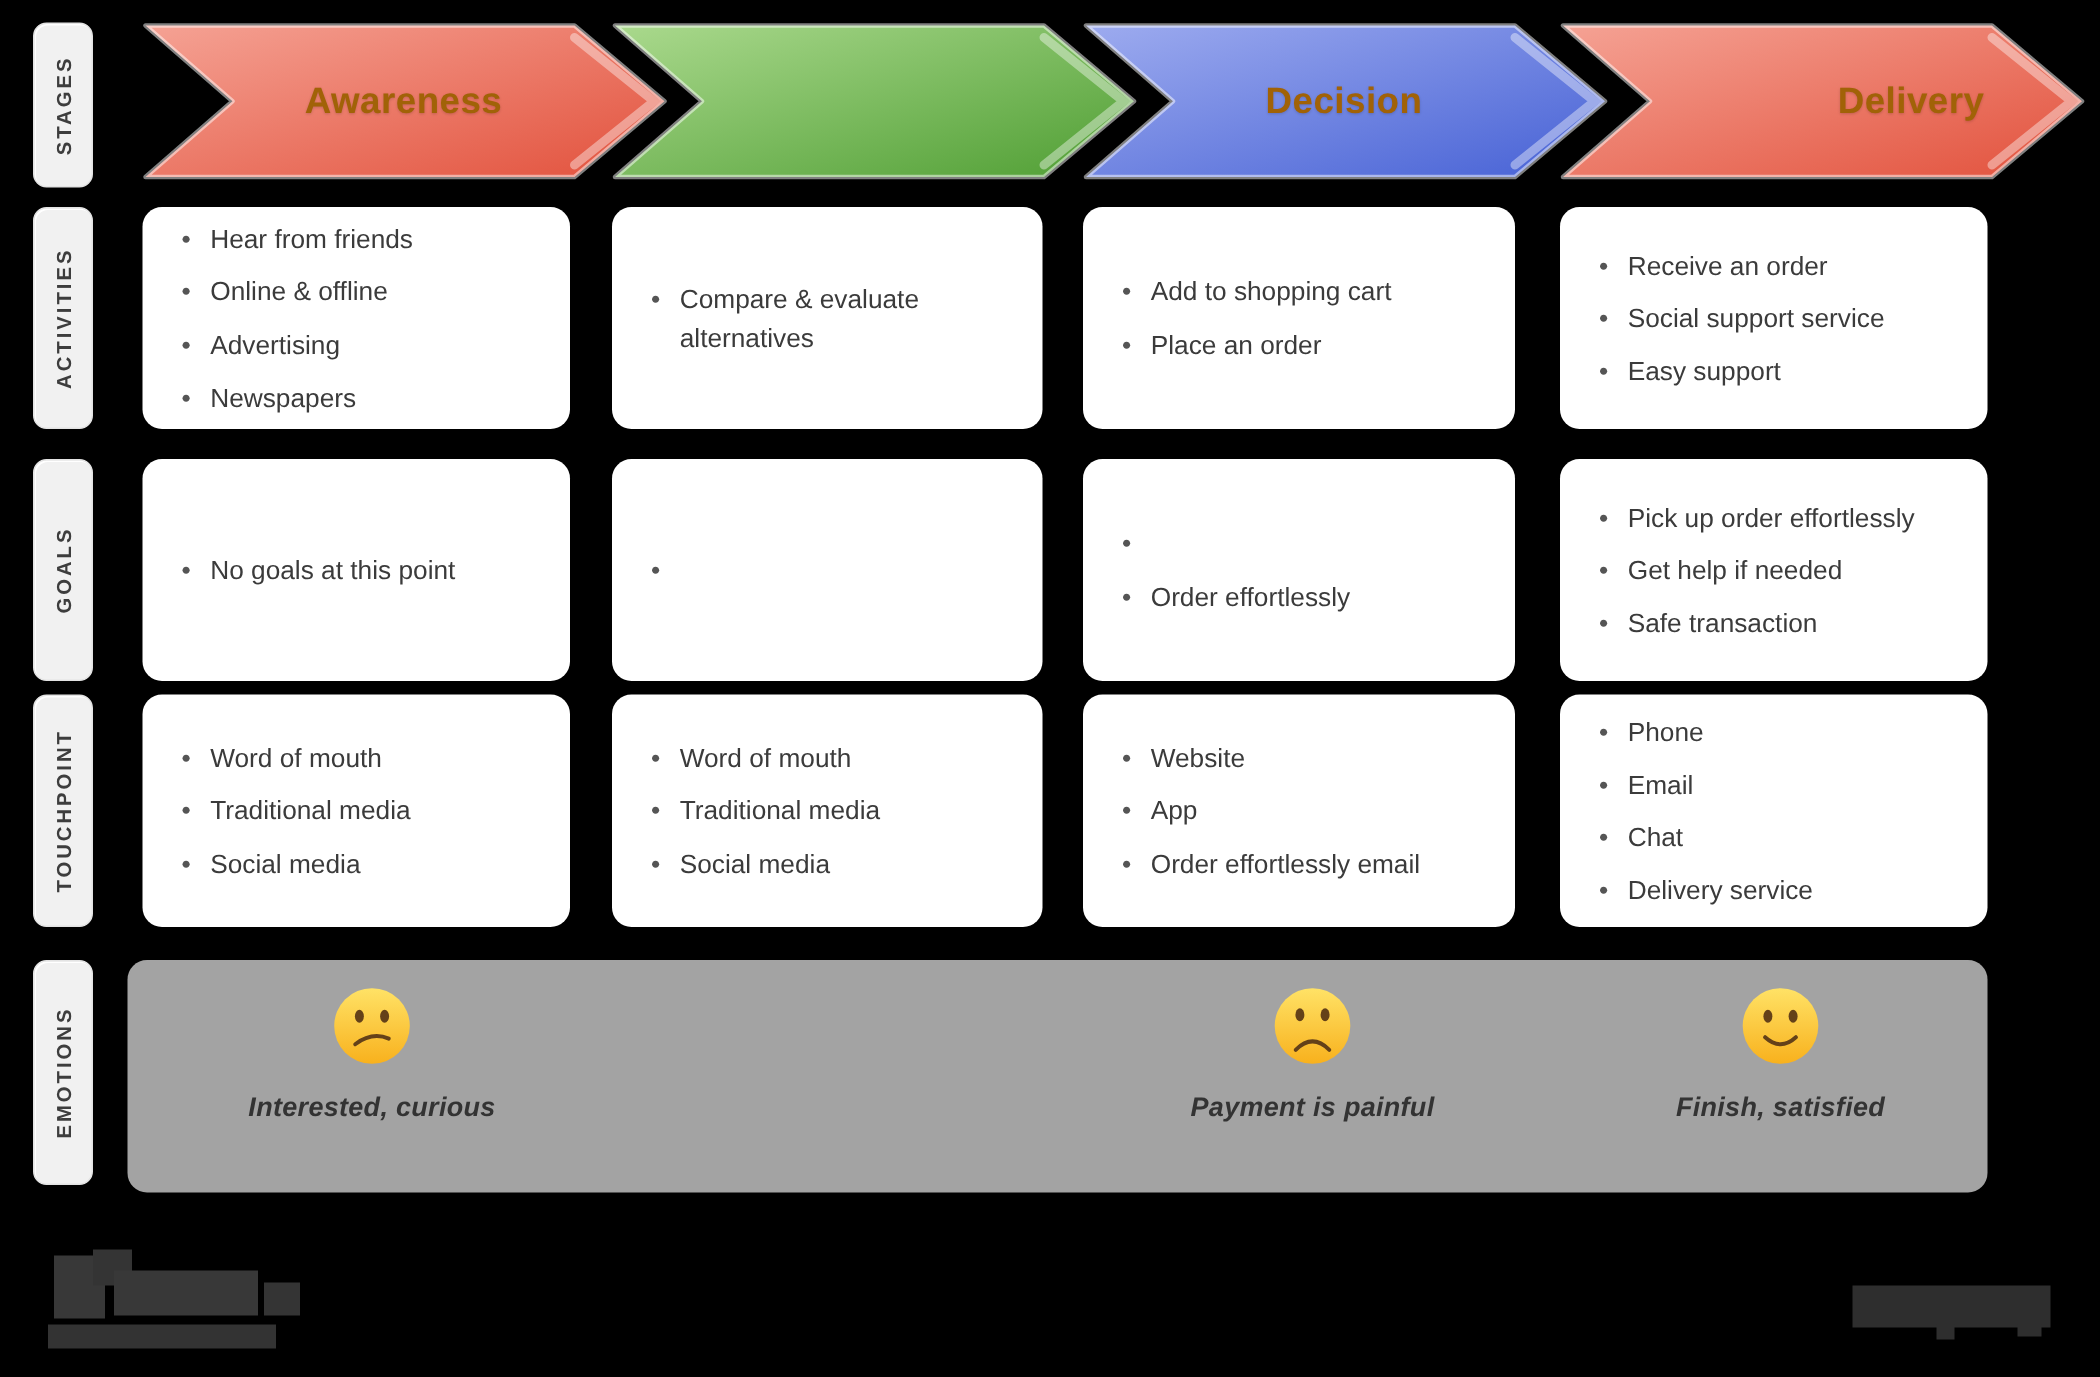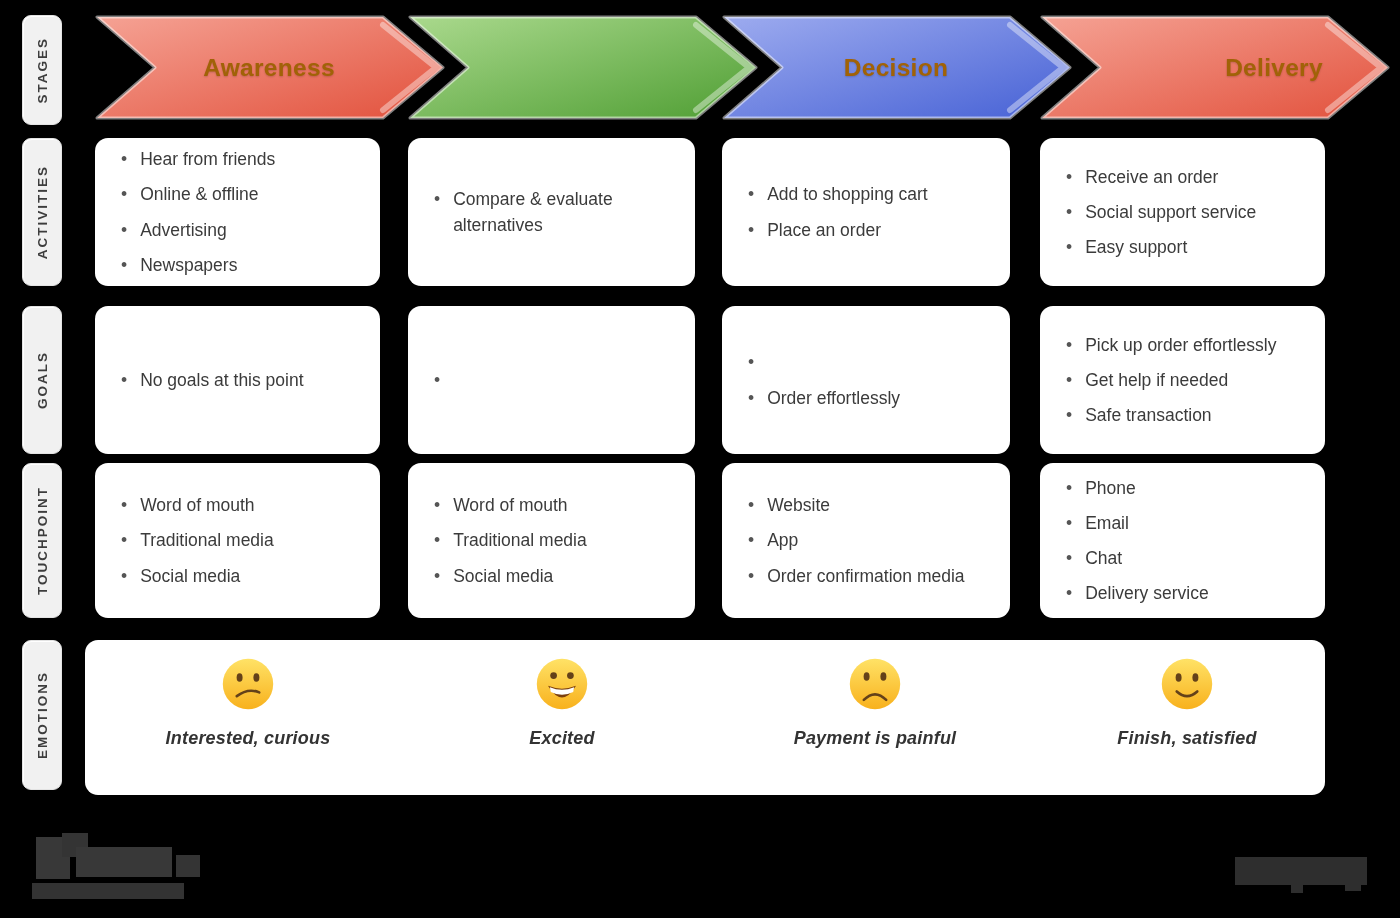--- a/index.html
+++ b/index.html
@@ -47,21 +47,21 @@
   .c3{left:722px;width:288px;} .c4{left:1040px;width:285px;}
   .r-act{top:138px;height:148px;}
   .r-goal{top:306px;height:148px;}
   .r-touch{top:463px;height:155px;}
   .bullet{display:flex;gap:13px;font-size:17.5px;line-height:1.5;color:#3b3b3b;}
   .bullet .dot{color:#555;flex:0 0 auto;}
 
   
   .emotions-band{
     position:absolute;left:85px;top:640px;width:1240px;height:155px;
-    background:#ffffff;border-radius:13px;box-shadow:0 4px 10px rgba(0,0,0,.6);
+    background:#a3a3a3;border-radius:13px;box-shadow:0 4px 10px rgba(0,0,0,.6);
   }
   .emotion-cell{
     position:absolute;top:16px;width:260px;height:125px;
     display:flex;flex-direction:column;align-items:center;
   }
   .e1{left:33px;} .e2{left:347px;} .e3{left:660px;} .e4{left:972px;}
   .emotion-cell svg{width:56px;height:56px;}
   .emotion-label{
     margin-top:16px;font-size:18px;font-style:italic;font-weight:bold;
     color:#333;letter-spacing:.2px;
@@ -260,21 +260,21 @@
       <div class="bullet">
         <span class="dot">•</span>
         <span class="txt">Website</span>
       </div>
       <div class="bullet">
         <span class="dot">•</span>
         <span class="txt">App</span>
       </div>
       <div class="bullet">
         <span class="dot">•</span>
-        <span class="txt">Order confirmation media</span>
+        <span class="txt">Order effortlessly email</span>
       </div>
     </div>
   <div class="card r-touch c4">
       <div class="bullet">
         <span class="dot">•</span>
         <span class="txt">Phone</span>
       </div>
       <div class="bullet">
         <span class="dot">•</span>
         <span class="txt">Email</span>
@@ -292,30 +292,20 @@
   <div class="emotions-band">
     <div class="emotion-cell e1">
       <svg viewBox="-30 -30 60 60">
         <circle cx="0" cy="0" r="27" fill="url(#g-face)"></circle>
         <ellipse cx="-9" cy="-7" rx="3.2" ry="4.6" fill="#644119"></ellipse>
         <ellipse cx="9" cy="-7" rx="3.2" ry="4.6" fill="#644119"></ellipse>
         <path d="M -12 13 Q 0 4 12 9" stroke="#644119" stroke-width="2.8" fill="none" stroke-linecap="round"></path>
       </svg>
       <div class="emotion-label">Interested, curious</div>
     </div>
-    <div class="emotion-cell e2">
-      <svg viewBox="-30 -30 60 60">
-        <circle cx="0" cy="0" r="27" fill="url(#g-face)"></circle>
-        <circle cx="-9" cy="-9" r="3.6" fill="#644119"></circle>
-        <circle cx="9" cy="-9" r="3.6" fill="#644119"></circle>
-        <path d="M -15 2 Q 0 27 15 2 Q 0 8 -15 2 Z" fill="#7a3f0e"></path>
-        <path d="M -13 3.5 Q 0 9 13 3.5 L 12 8.5 Q 0 14.5 -12 8.5 Z" fill="#ffffff"></path>
-      </svg>
-      <div class="emotion-label">Excited</div>
-    </div>
     <div class="emotion-cell e3">
       <svg viewBox="-30 -30 60 60">
         <circle cx="0" cy="0" r="27" fill="url(#g-face)"></circle>
         <ellipse cx="-9" cy="-8" rx="3.2" ry="4.6" fill="#644119"></ellipse>
         <ellipse cx="9" cy="-8" rx="3.2" ry="4.6" fill="#644119"></ellipse>
         <path d="M -12 17 Q 0 5 12 17" stroke="#644119" stroke-width="2.8" fill="none" stroke-linecap="round"></path>
       </svg>
       <div class="emotion-label">Payment is painful</div>
     </div>
     <div class="emotion-cell e4">

